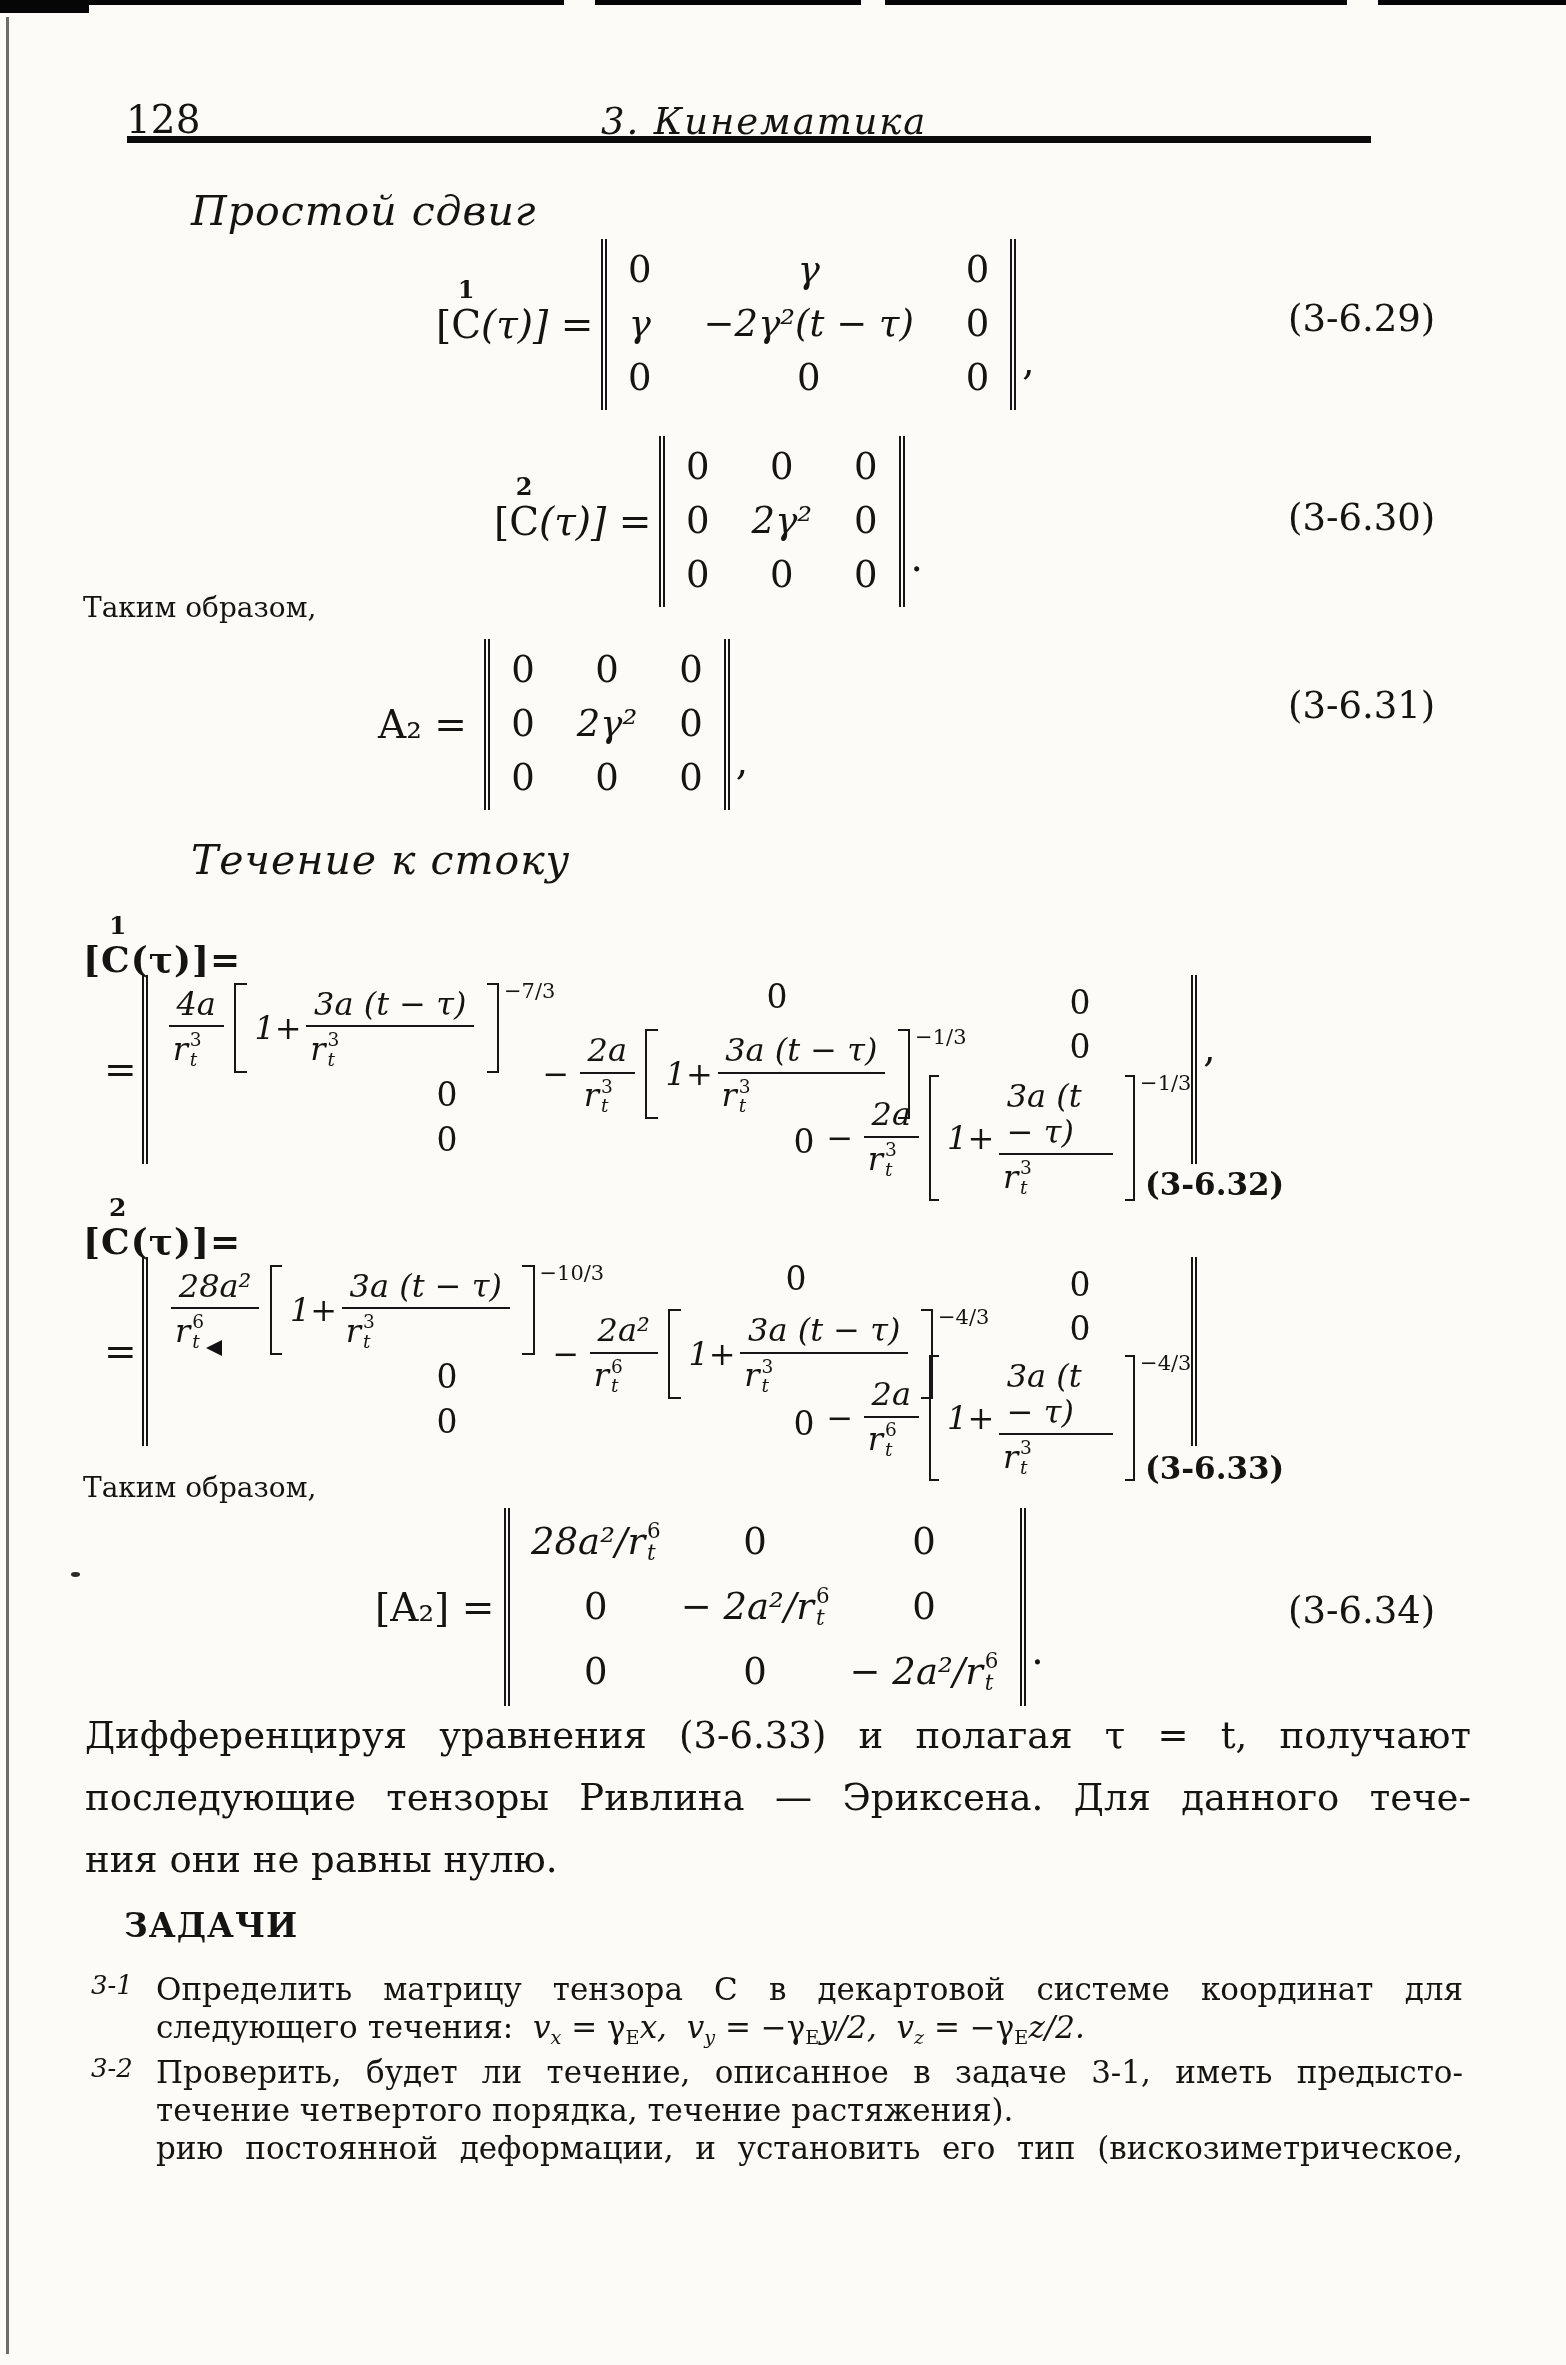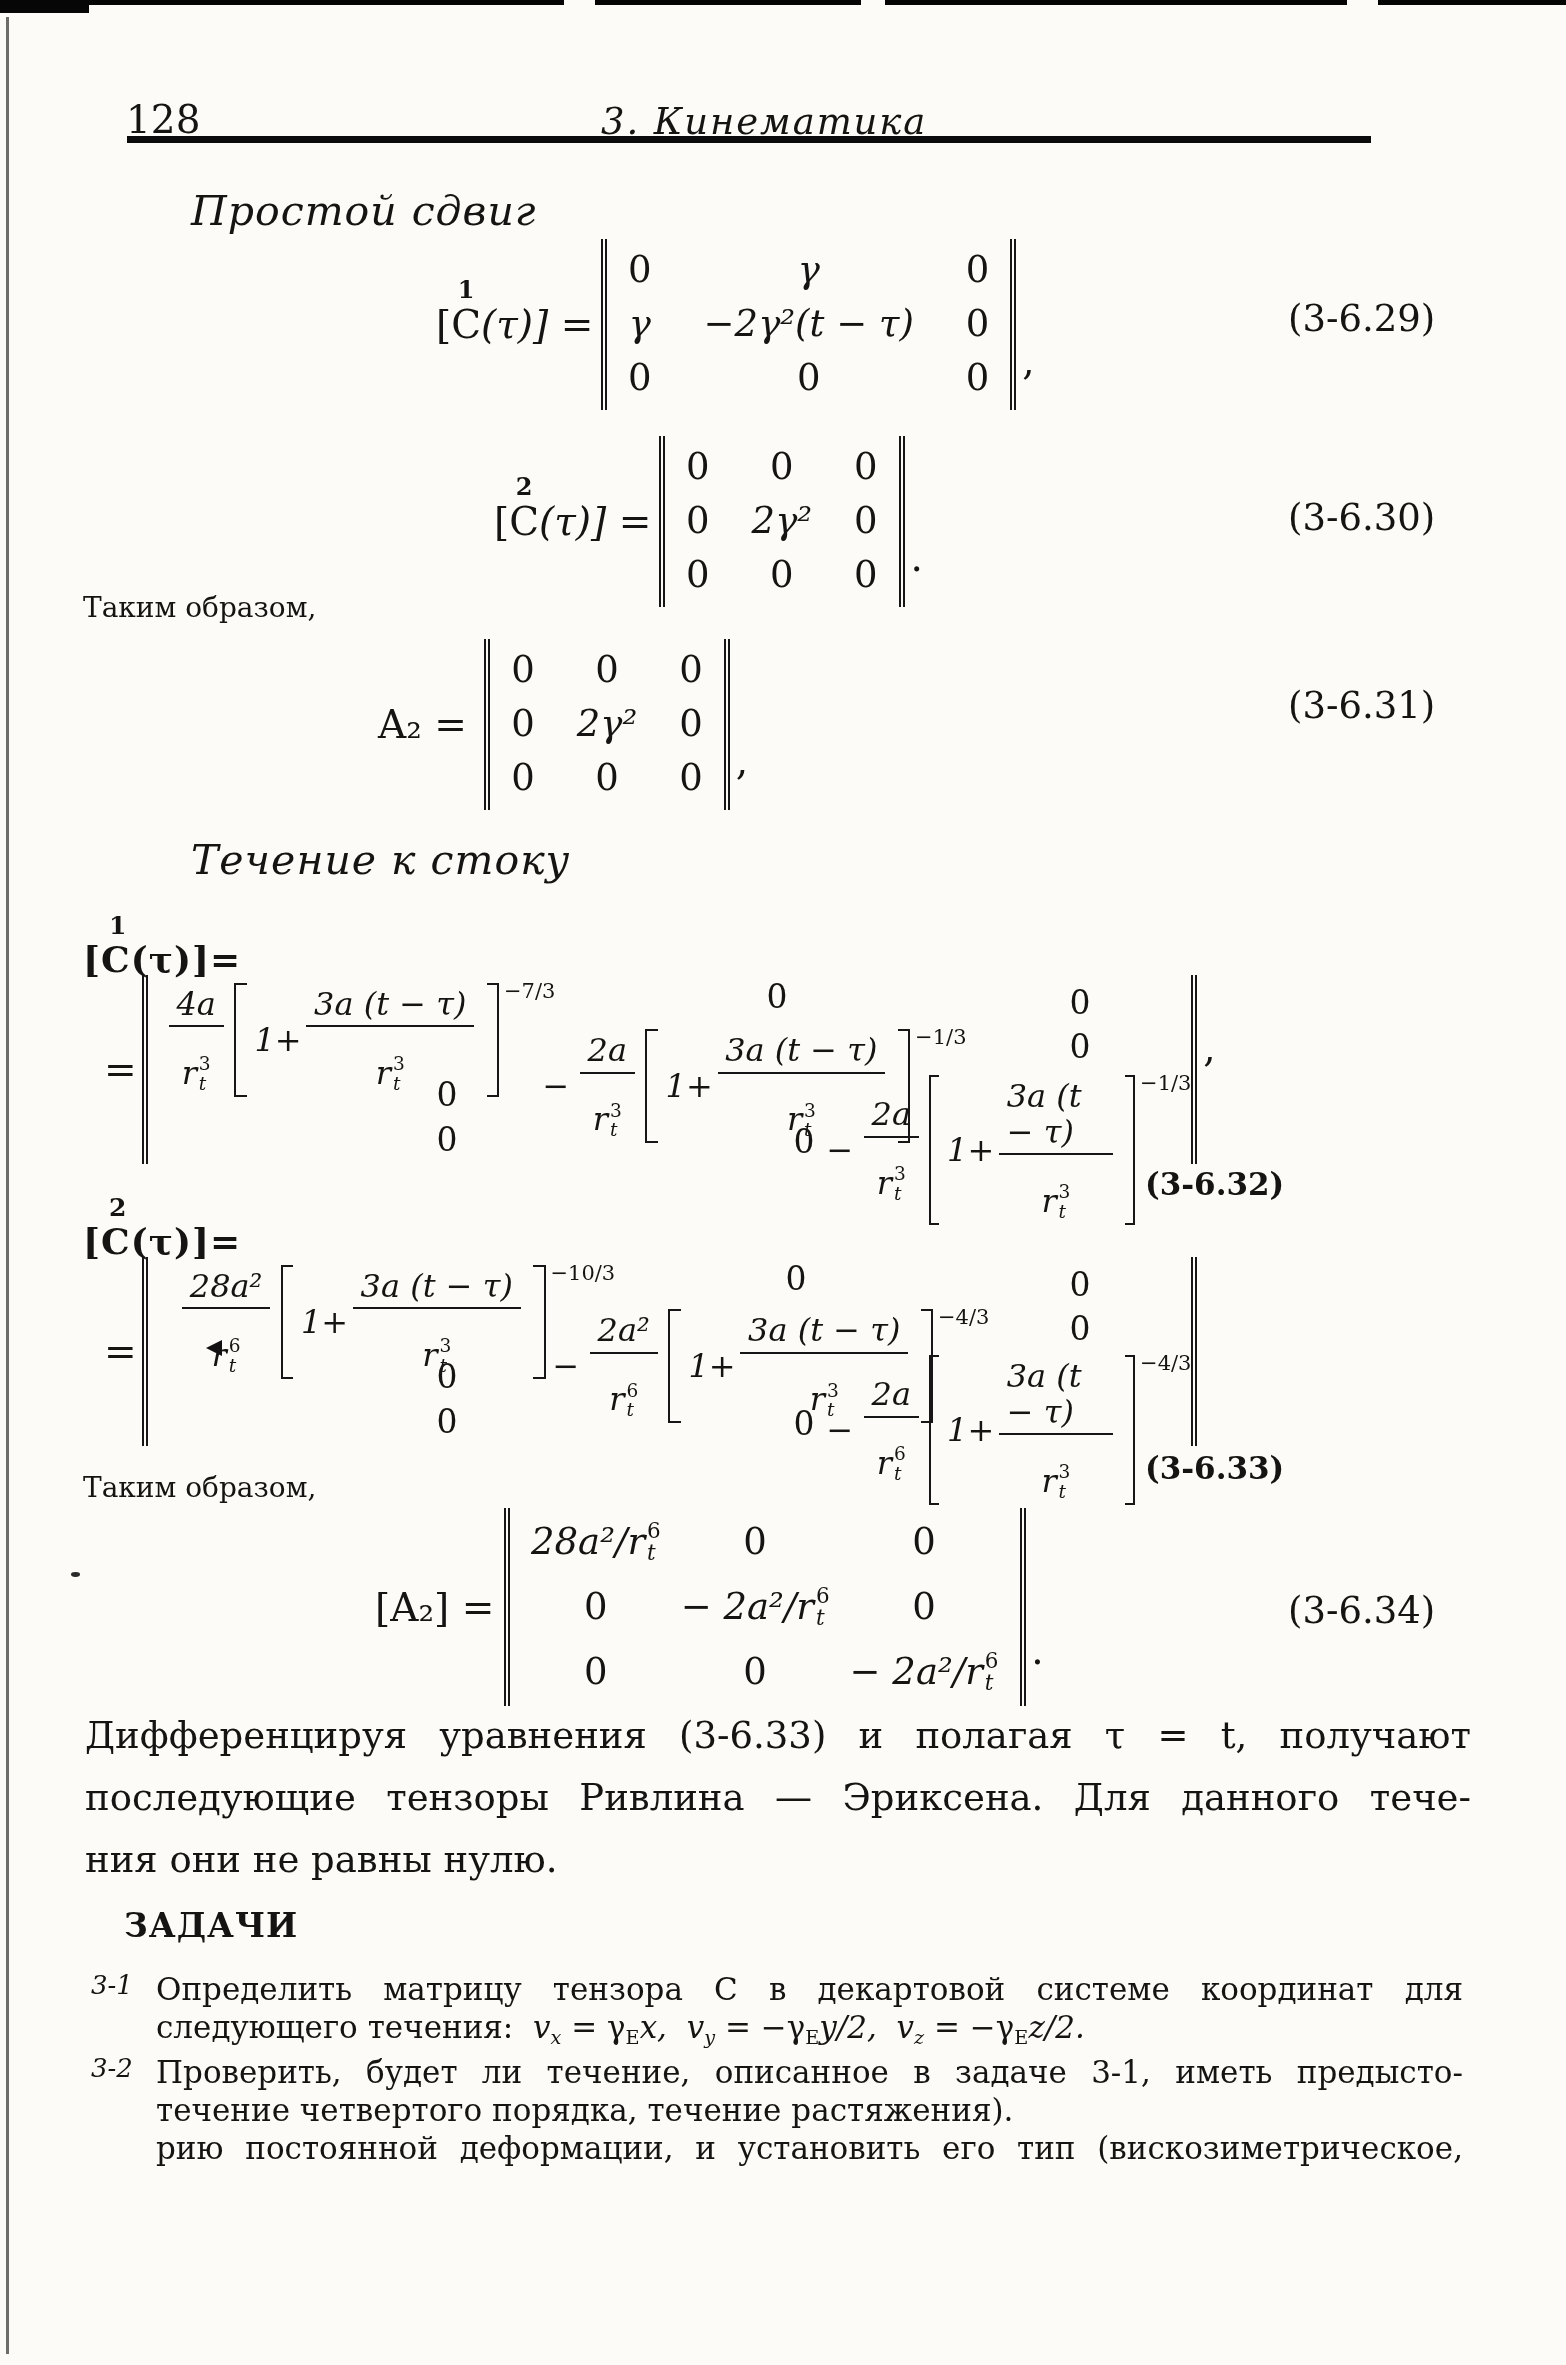--- a/index.html
+++ b/index.html
@@ -47,21 +47,21 @@
   
   .lhs2{position:absolute;}
   .ocn2{margin-left:26px;font-size:25px;font-weight:700;line-height:1;}
   .lhs2line{font-size:36px;font-weight:700;letter-spacing:1px;}
   .preeq{font-size:39px;}
   .smat{position:relative;width:1043px;height:189px;margin-left:5.8px;
         border-left:6.8px double #161616;border-right:6.8px double #161616;}
   .z{position:absolute;font-size:33px;}
   .term{position:absolute;display:inline-flex;align-items:center;font-size:32px;}
   .sign{margin-right:5.8px;}
-  .frac{display:inline-flex;flex-direction:column;align-items:center;margin:0 4.8px;line-height:1.12;gap:24px;}
+  .frac{display:inline-flex;flex-direction:column;margin:0 4.8px;line-height:1.12;}
   .fnum{padding:0 7.7px 2.9px;border-bottom:2.9px solid #161616;}
   .fden{padding:2.9px 3.9px 0;}
   .rv{display:inline-flex;align-items:center;}
   .stk{display:inline-flex;flex-direction:column;align-items:flex-start;font-size:0.58em;line-height:1.05;margin-left:1.9px;font-style:normal;}
   .brkgrp{display:inline-flex;align-items:stretch;margin-left:5.8px;}
   .brk{width:10.6px;align-self:stretch;}
   .brk.l{border-left:2.9px solid #161616;border-top:2.9px solid #161616;border-bottom:2.9px solid #161616;}
   .brk.r{border-right:2.9px solid #161616;border-top:2.9px solid #161616;border-bottom:2.9px solid #161616;}
   .inner{display:inline-flex;align-items:center;padding:3.9px 7.7px;}
   .exp{font-size:21px;align-self:flex-start;margin-left:4.8px;margin-top:-3.9px;white-space:nowrap;}
@@ -263,21 +263,21 @@
 
   <div class="lhs2" style="left:83px;top:1195px;">
     <div class="ocn2">2</div>
     <div class="lhs2line"><span>[</span><span>C</span><span>(τ)]=</span></div>
   </div>
 
   <div class="eqrow" style="left:104px;top:1257px;">
     <span class="preeq">=</span>
     <span class="smat">
       <span class="tri" style="left:58px;top:83px;"></span>
-      <span class="term" style="left:23px;top:7.7px;">
+      <span class="term" style="left:12px;top:7.7px;">
         <span class="sign"></span>
         <span class="frac">
             <span class="fnum it">28a²</span>
             <span class="fden"><span class="rv">
                 <span class="it">r</span>
                 <span class="stk">
                   <span>6</span>
                   <span class="it">t</span>
                 </span>
               </span></span>

